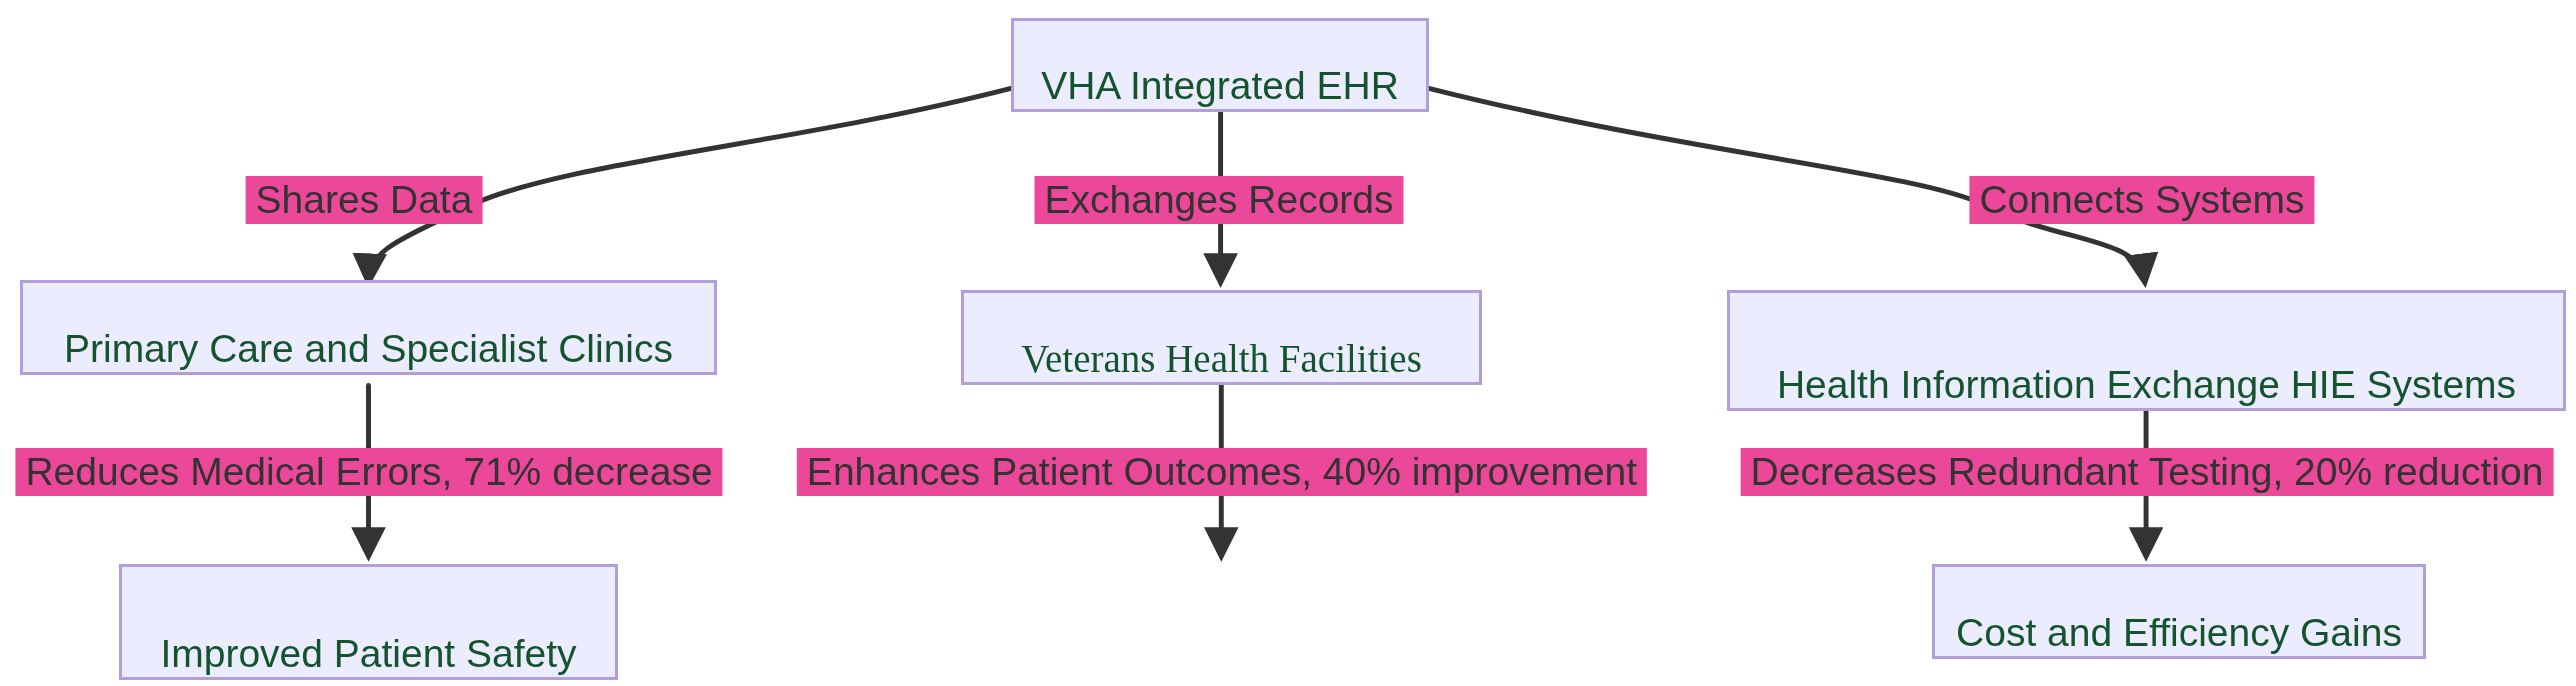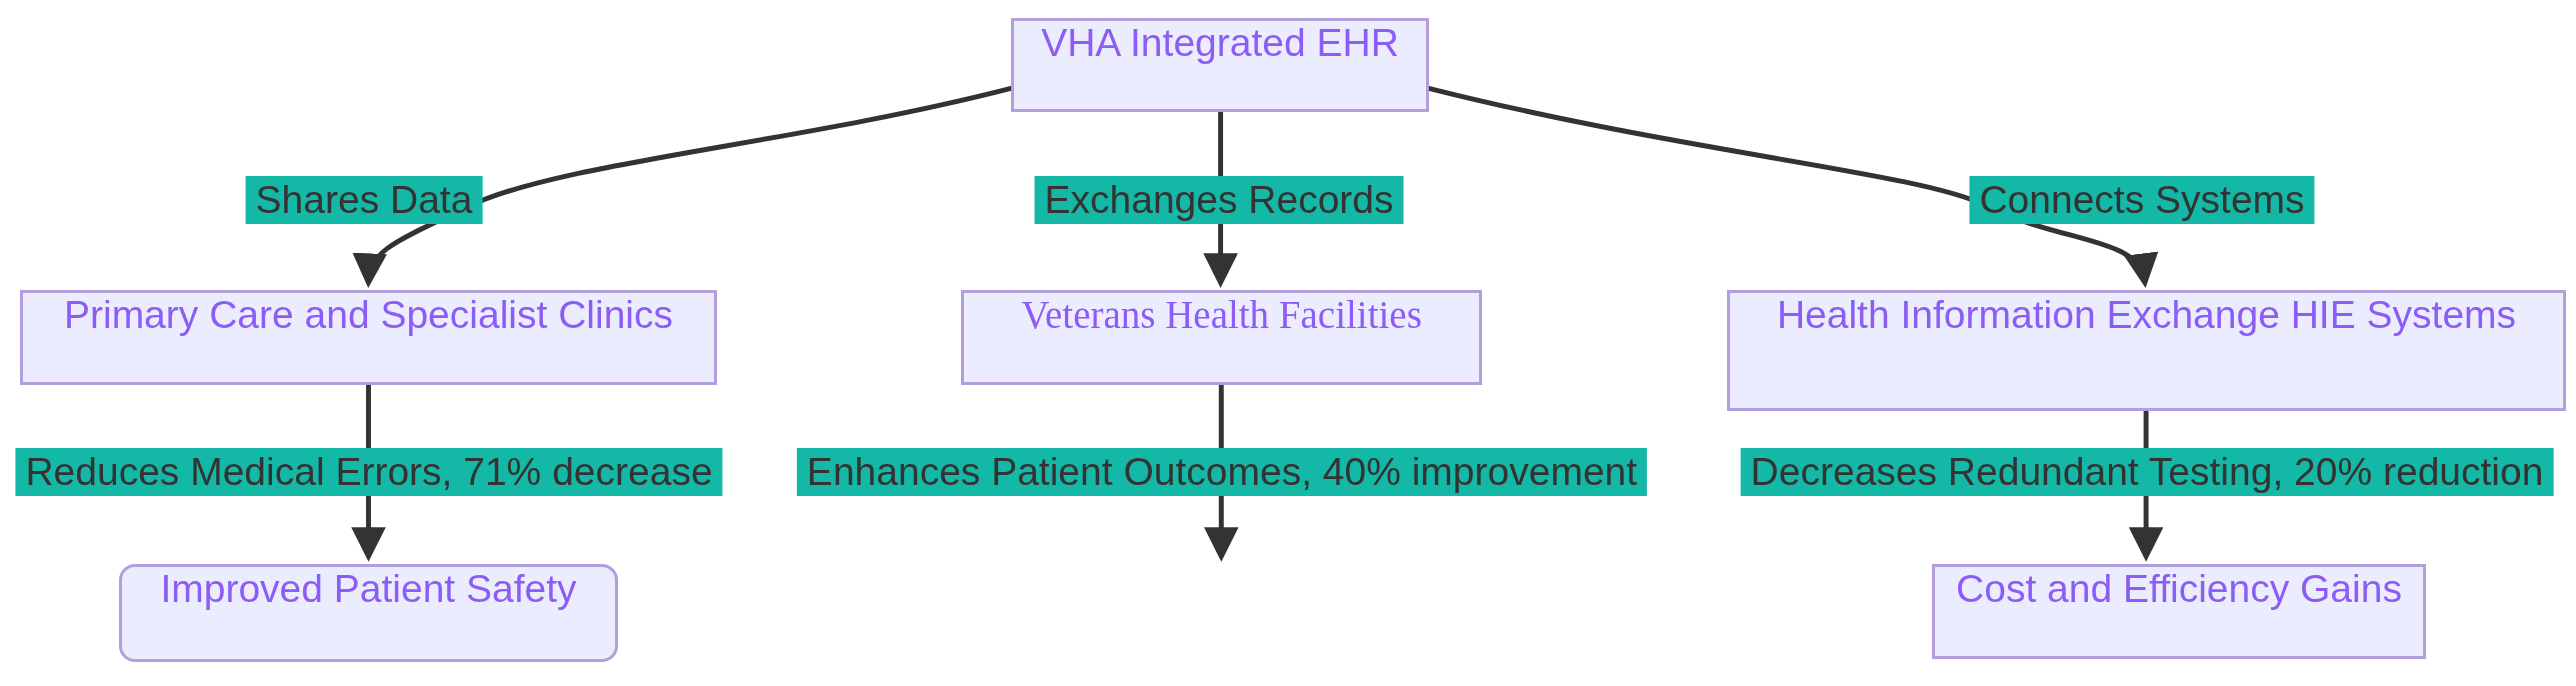--- a/index.html
+++ b/index.html
@@ -22,32 +22,32 @@
     stroke: #333333;
     stroke-width: 7px;
     stroke-linecap: round;
   }
   .node {
     position: absolute;
     background: #ECECFF;
     border: 3.5px solid #b39ddb;
     box-sizing: border-box;
     display: flex;
-    align-items: flex-start;
+    align-items: flex-end;
     justify-content: center;
     font-size: 39px;
     line-height: 1.15;
     white-space: nowrap;
-    color: #8b5cf6;
+    color: #14532d;
     z-index: 3;
   }
   .edge-label {
     position: absolute;
     transform: translateX(-50%);
-    background: #14b8a6;
+    background: #ec4899;
     padding: 2.8px 10px;
     font-size: 39px;
     line-height: 1.1;
     white-space: nowrap;
     color: #333333;
     z-index: 2;
   }
 </style>
 </head>
 <body>
@@ -72,33 +72,33 @@
   <div class="edge-label" style="left:1219px; top:176px;">Exchanges Records</div>
   <div class="edge-label" style="left:2142px; top:176px;">Connects Systems</div>
   <div class="edge-label" style="left:369px; top:448px;">Reduces Medical Errors, 71% decrease</div>
   <div class="edge-label" style="left:1222px; top:448px;">Enhances Patient Outcomes, 40% improvement</div>
   <div class="edge-label" style="left:2147px; top:448px;">Decreases Redundant Testing, 20% reduction</div>
 
   <div class="node" style="left:1011px; top:17.6px; width:418px; height:94px;">
     <span>VHA Integrated EHR</span>
   </div>
 
-  <div class="node" style="left:20px; top:290px; width:697px; height:95px;">
+  <div class="node" style="left:20px; top:280px; width:697px; height:95px;">
     <span>Primary Care and Specialist Clinics</span>
   </div>
 
   <div class="node" style="left:961px; top:290px; width:521px; height:95px;font-family:Liberation Serif, serif;">
     <span>Veterans Health Facilities</span>
   </div>
 
   <div class="node" style="left:1727px; top:290px; width:839px; height:121px;">
     <span>Health Information Exchange HIE Systems</span>
   </div>
 
-  <div class="node" style="left:119px; top:564px; width:499px; height:98px;border-radius:16px;">
+  <div class="node" style="left:119px; top:564px; width:499px; height:116px;">
     <span>Improved Patient Safety</span>
   </div>
 
 
   <div class="node" style="left:1899px; top:564px; width:494px; height:95px;margin-left:33px;">
     <span>Cost and Efficiency Gains</span>
   </div>
 
 </div>
 

